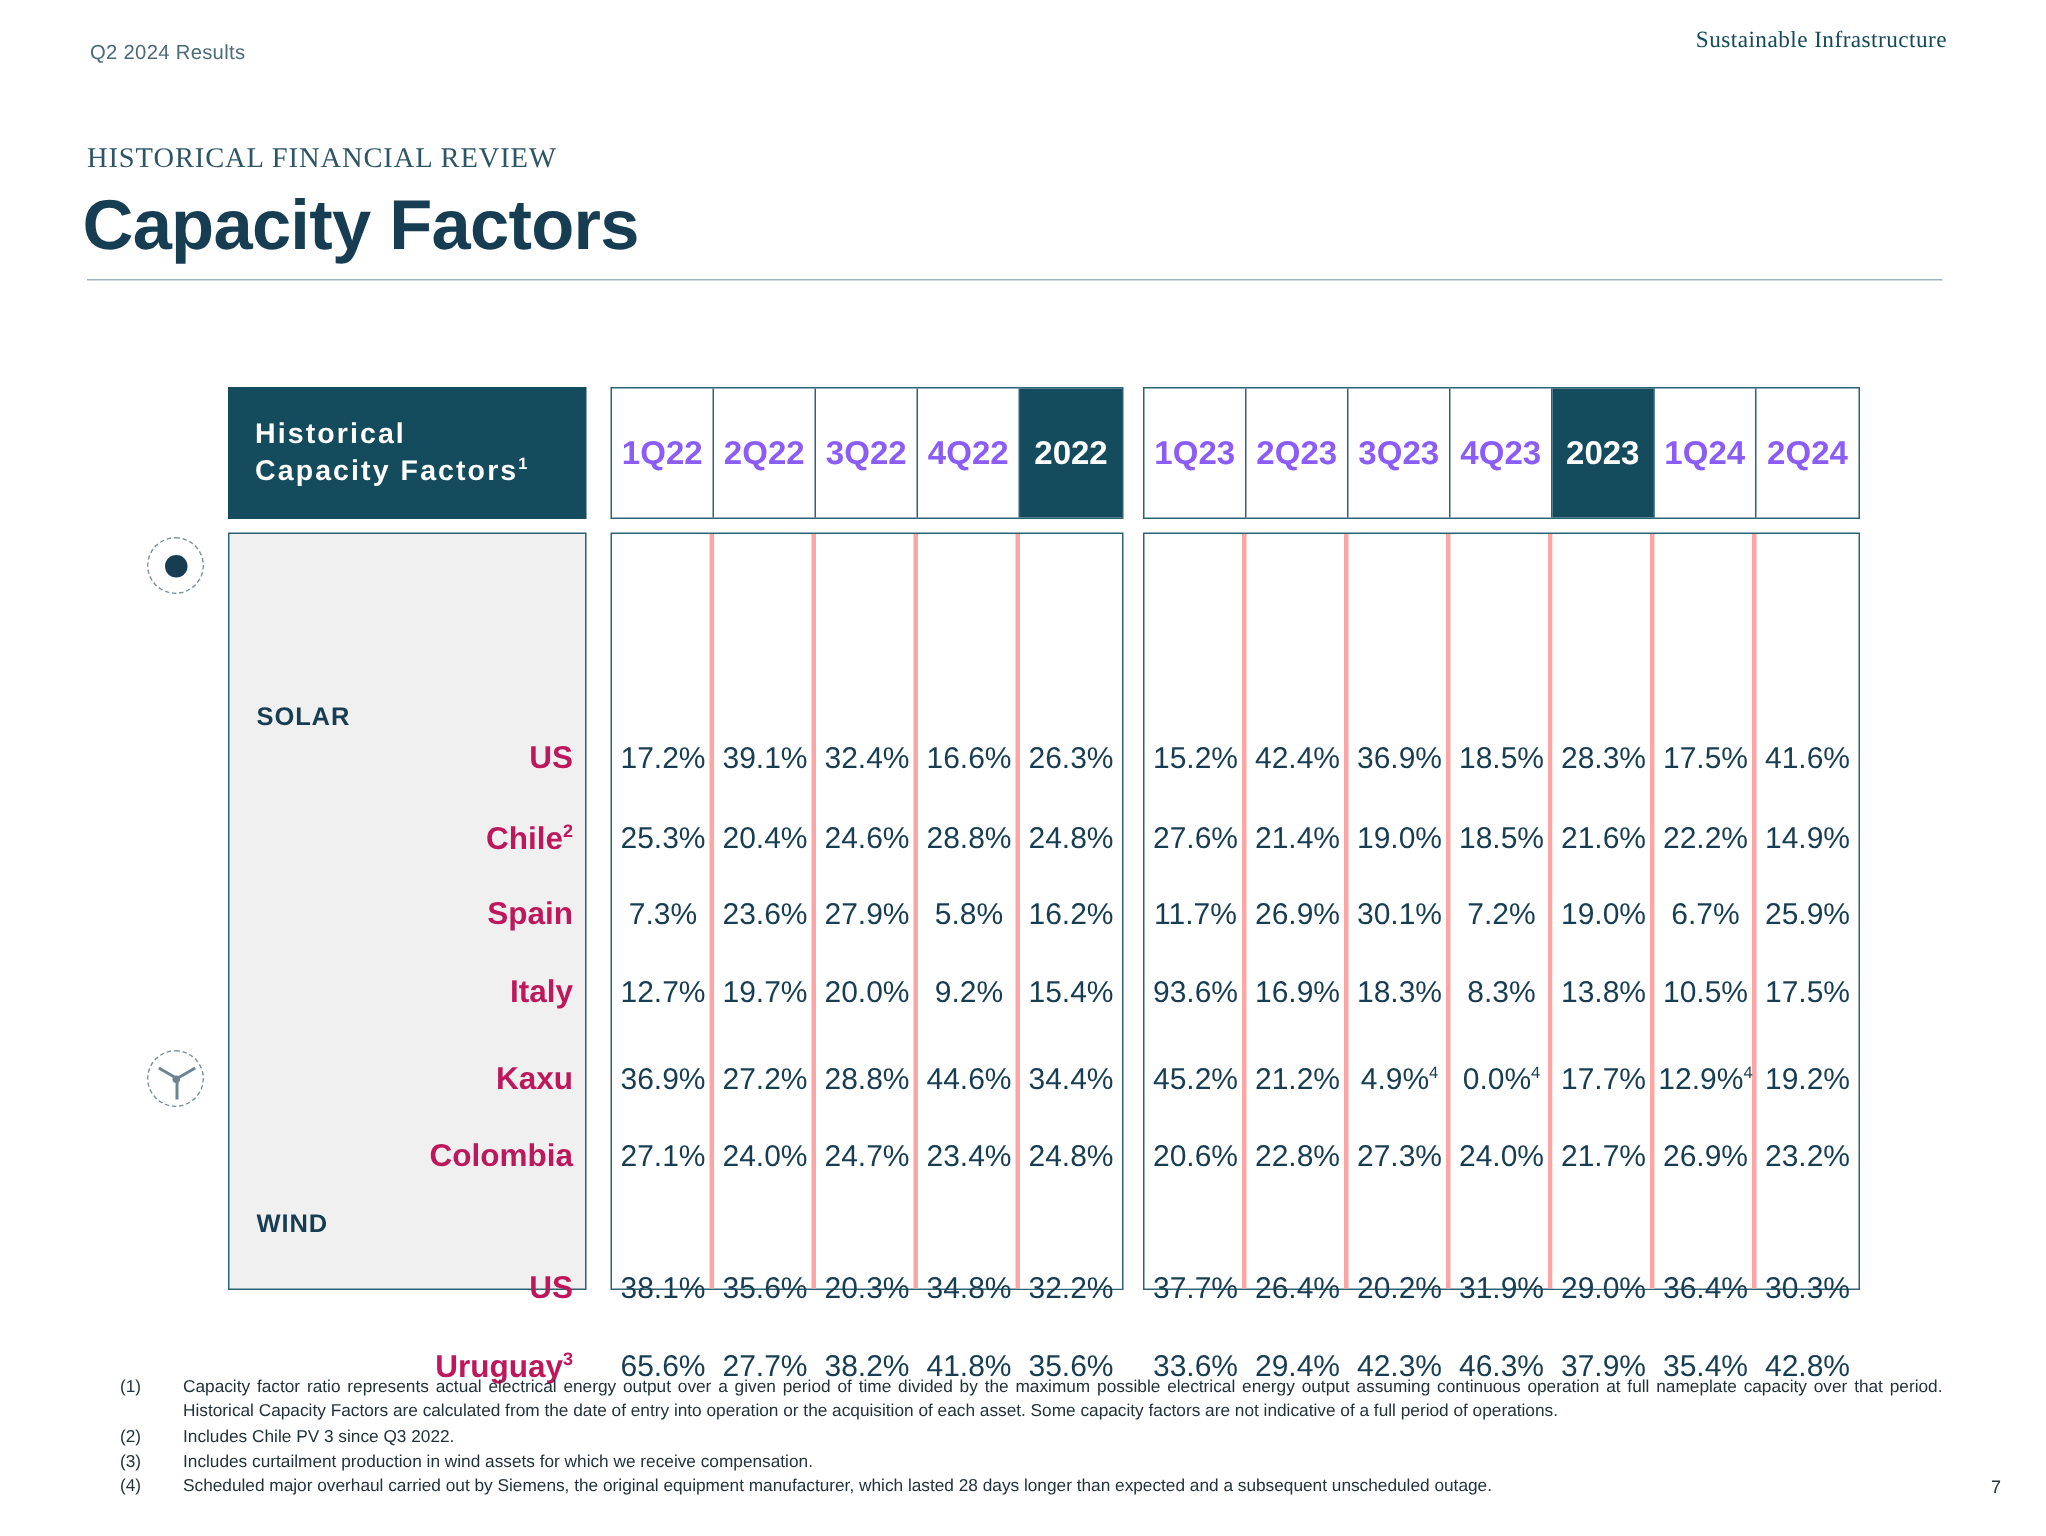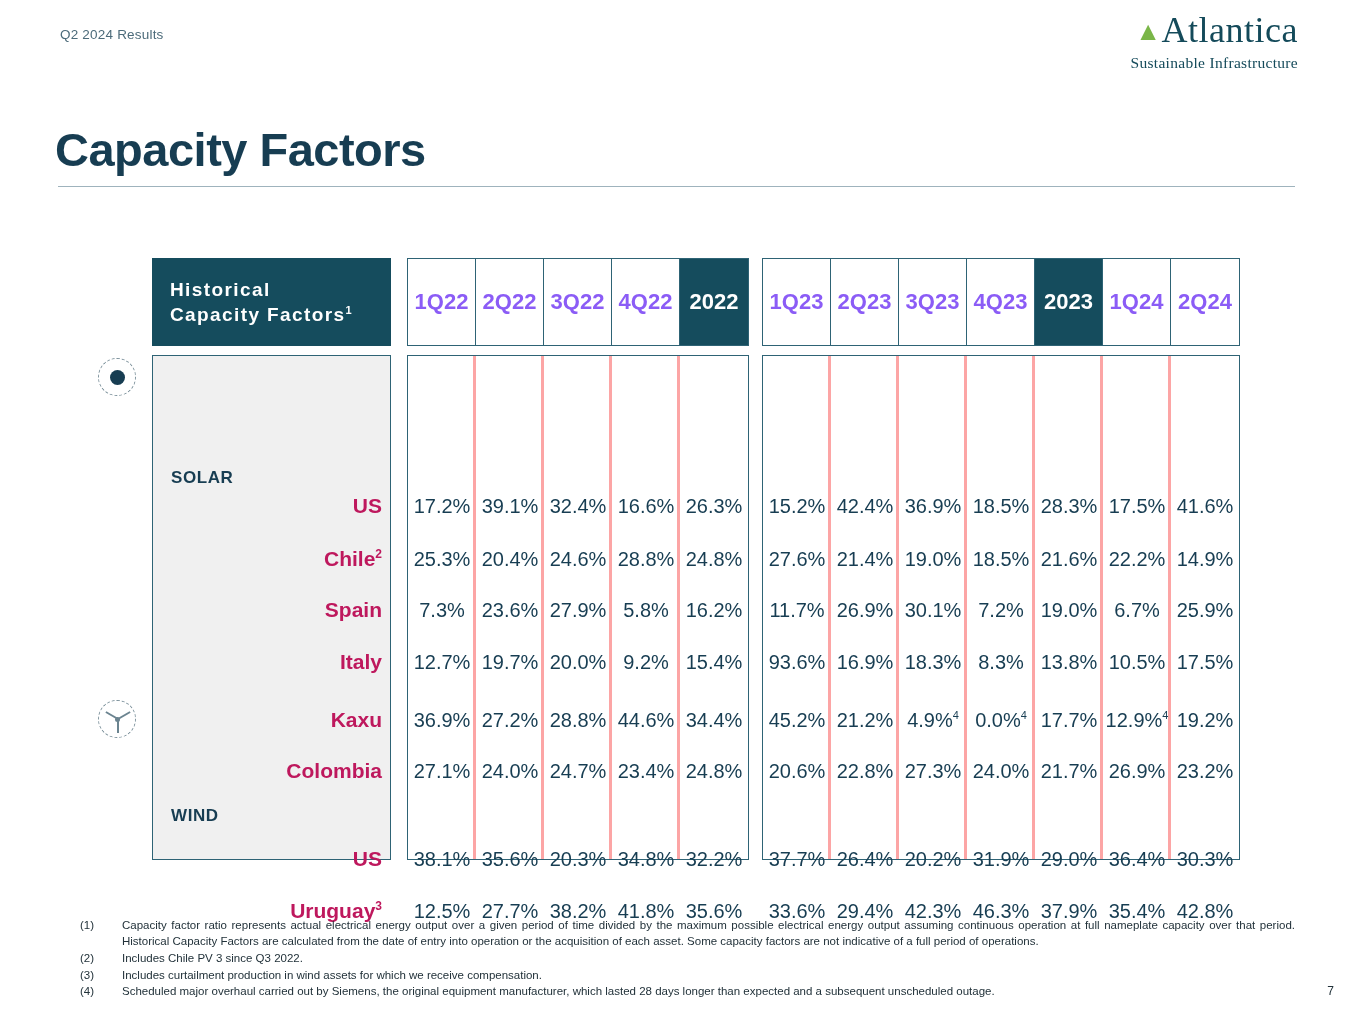--- a/index.html
+++ b/index.html
@@ -253,24 +253,24 @@
   }
 </style>
 </head>
 <body>
 
 <div class="slide">
 
   <div class="deck-label">Q2 2024 Results</div>
 
   <div class="logo">
-    <div class="logo-main"><span class="leaf">▲</span><span>Atlantica</span></div>
     <div class="logo-sub">Sustainable Infrastructure</div>
   </div>
 
+  <div class="eyebrow">HISTORICAL FINANCIAL REVIEW</div>
   <div class="title">Capacity Factors</div>
   <div class="title-rule"></div>
 
   <div class="side-icon sun-icon"></div>
   <div class="side-icon wind-icon">
     <div class="wind-hub"></div>
     <div class="wind-blade" style="transform:rotate(0deg)"></div>
     <div class="wind-blade" style="transform:rotate(120deg)"></div>
     <div class="wind-blade" style="transform:rotate(240deg)"></div>
   </div>
@@ -315,21 +315,21 @@
         </div>
       <div class="data-group grp22" id="data-2022">
           <div class="data-col">
             <div class="cell" style="top: 139px;">17.2%</div>
             <div class="cell" style="top: 192px;">25.3%</div>
             <div class="cell" style="top: 243px;">7.3%</div>
             <div class="cell" style="top: 295px;">12.7%</div>
             <div class="cell" style="top: 353px;">36.9%</div>
             <div class="cell" style="top: 404px;">27.1%</div>
             <div class="cell" style="top: 492px;">38.1%</div>
-            <div class="cell" style="top: 544px;">12.5%</div>
+            <div class="cell" style="top: 544px;">65.6%</div>
           </div>
           <div class="data-col">
             <div class="cell" style="top: 139px;">39.1%</div>
             <div class="cell" style="top: 192px;">20.4%</div>
             <div class="cell" style="top: 243px;">23.6%</div>
             <div class="cell" style="top: 295px;">19.7%</div>
             <div class="cell" style="top: 353px;">27.2%</div>
             <div class="cell" style="top: 404px;">24.0%</div>
             <div class="cell" style="top: 492px;">35.6%</div>
             <div class="cell" style="top: 544px;">27.7%</div>

